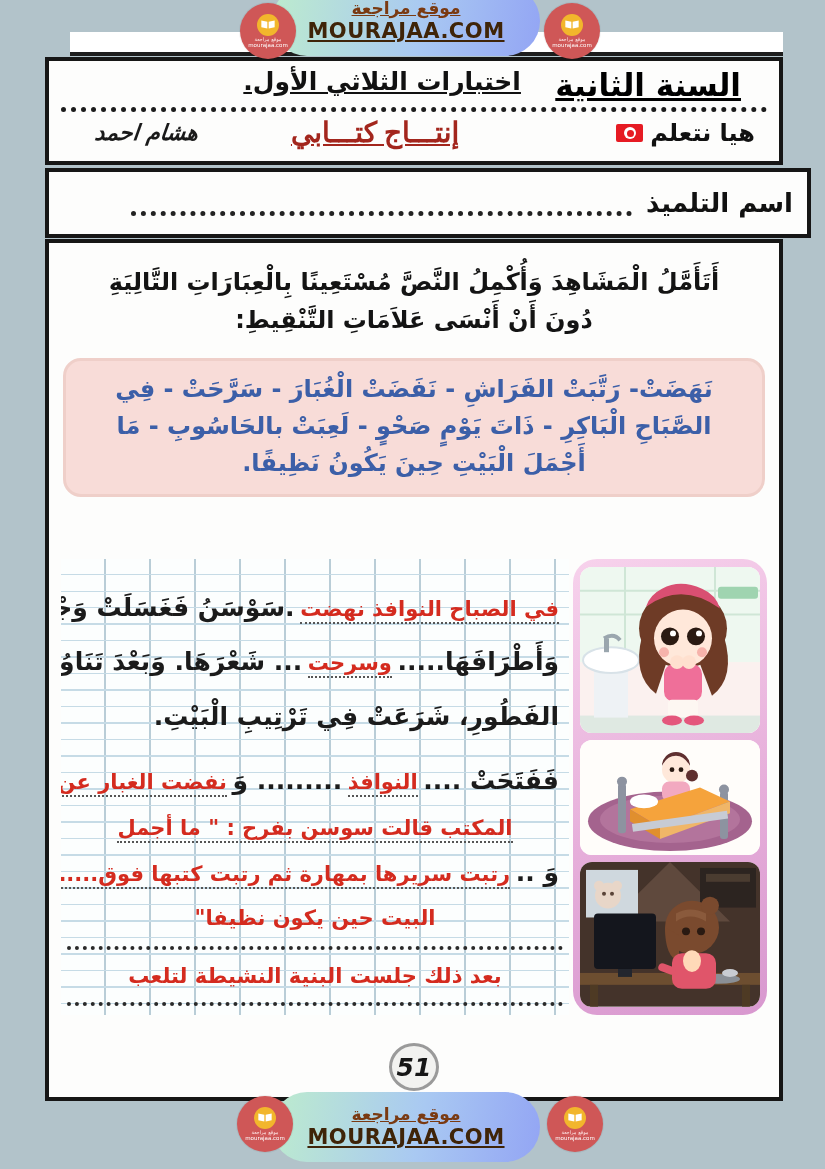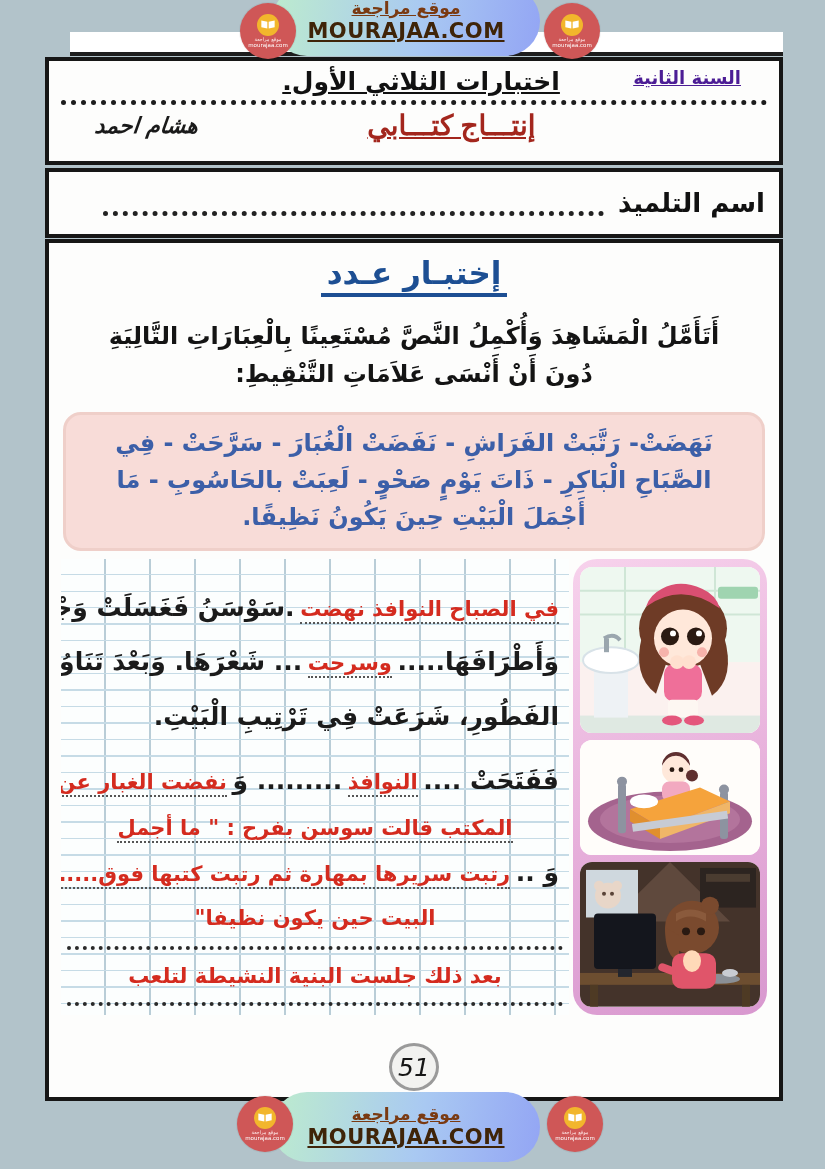--- a/index.html
+++ b/index.html
@@ -22,25 +22,25 @@
     display:flex;flex-direction:column;align-items:center;justify-content:center;gap:1px;z-index:7;
     box-shadow:0 0 0 1px rgba(0,0,0,.05);
   }
   .badge .bk{width:22px;height:22px;border-radius:50%;background:#f2b62c;display:flex;align-items:center;justify-content:center;}
   .badge .t1{font-size:5px;color:#ffe9e9;line-height:1;}
   .badge .t2{font-size:5.5px;color:#fff;line-height:1;}
   .paper-top-strip{position:absolute;top:32px;left:70px;right:42px;height:20px;background:#fff;border-bottom:4px solid #1d1d1d;z-index:0;}
   
   .paper-box{position:absolute;left:45px;width:730px;background:#fdfdfc;border:4px solid #161616;z-index:1;box-sizing:content-box;}
   #box-header{top:57px;height:100px;}
-  #box-student{top:168px;height:62px;}
+  #box-student{top:168px;height:62px;padding-left:28px;}
   #box-main{top:239px;height:854px;}
   
   .hrow1{display:flex;direction:rtl;align-items:flex-start;padding:6px 10px 0;}
-  .school-year{font-weight:bold;font-size:18px;color:#4c1d95;text-decoration:underline;margin-right:28px;white-space:nowrap;}
+  .school-year{font-weight:bold;font-size:31px;color:#000000;text-decoration:underline;margin-right:28px;white-space:nowrap;}
   .exam-session{flex:1;text-align:center;font-weight:bold;font-size:25px;color:#111;text-decoration:underline;padding-left:150px;white-space:nowrap;}
   .dotsep{border-bottom:5px dotted #1c1c1c;margin:4px 12px 2px;}
   .hrow2{display:flex;direction:rtl;align-items:center;padding:2px 10px 0;}
   .lets-learn{display:flex;direction:rtl;align-items:center;gap:7px;font-weight:bold;font-size:24px;color:#111;margin-right:14px;white-space:nowrap;}
   .flag{width:27px;height:18px;background:#e61b23;border-radius:2px;position:relative;flex:0 0 auto;}
   .flag::after{content:"";position:absolute;left:8px;top:3px;width:12px;height:12px;border-radius:50%;background:#fff;}
   .flag::before{content:"";position:absolute;left:11px;top:6px;width:7px;height:7px;border-radius:50%;background:#e61b23;z-index:1;}
   .subject{flex:1;text-align:center;color:#a3261d;font-weight:bold;font-size:28px;text-decoration:underline;padding-right:100px;white-space:nowrap;font-family:Liberation Serif, serif;}
   .signature{width:175px;text-align:center;font-weight:bold;font-style:italic;font-size:22px;color:#1a1a1a;transform:skewX(-6deg);white-space:nowrap;}
   
@@ -77,21 +77,21 @@
   .scene{border-radius:12px;overflow:hidden;background:#fff;}
   .scene svg{display:block;width:100%;height:100%;}
   #scene1{height:168px;}
   #scene2{height:116px;}
   #scene3{height:146px;}
   
   .pagenum{
     position:absolute;bottom:6px;left:50%;transform:translateX(-50%);
     width:44px;height:42px;border-radius:50%;background:#f2f2f0;border:3px solid #9a9a9a;
     display:flex;align-items:center;justify-content:center;
-    font-weight:normal;font-style:italic;font-size:25px;color:#161616;z-index:2;
+    font-weight:bold;font-style:italic;font-size:25px;color:#161616;z-index:2;
   }
 </style>
 </head>
 <body>
 
 <div class="paper-top-strip"></div>
 
 <div class="pill" style="top:-14px;">
   <span class="site-ar">موقع مراجعة</span>
   <span class="site-domain">MOURAJAA.COM</span>
@@ -117,37 +117,38 @@
   <span class="t2">mourajaa.com</span>
 </div>
 
 <div class="paper-box" id="box-header">
   <div class="hrow1">
     <span class="school-year">السنة الثانية</span>
     <span class="exam-session">اختبارات الثلاثي الأول.</span>
   </div>
   <div class="dotsep"></div>
   <div class="hrow2">
+    <span class="lets-learn">
+      <span>هيا نتعلم</span>
+      <span class="flag"></span>
+    </span>
     <span class="subject">إنتـــاج كتـــابي</span>
     <span class="signature">هشام احمد</span>
   </div>
 </div>
 
 <div class="paper-box" id="box-student">
   <div class="srow">
     <span class="student-label">اسم التلميذ</span>
     <span class="dotfill"></span>
   </div>
 </div>
 
 <div class="paper-box" id="box-main">
 
-  <div class="title-wrap">
-    <span class="exam-title">إختبـار عـدد</span>
-  </div>
 
   <div class="instructions">أَتَأَمَّلُ الْمَشَاهِدَ وَأُكْمِلُ النَّصَّ مُسْتَعِينًا بِالْعِبَارَاتِ التَّالِيَةِ دُونَ أَنْ أَنْسَى عَلاَمَاتِ التَّنْقِيطِ:</div>
 
   <div class="wordbank">نَهَضَتْ- رَتَّبَتْ الفَرَاشِ - نَفَضَتْ الْغُبَارَ - سَرَّحَتْ - فِي الصَّبَاحِ الْبَاكِرِ - ذَاتَ يَوْمٍ صَحْوٍ - لَعِبَتْ بالحَاسُوبِ - مَا أَجْمَلَ الْبَيْتِ حِينَ يَكُونُ نَظِيفًا.</div>
 
   <div class="exercise">
 
     <div class="lined">
       <div class="l" style="margin-top:24px;line-height:50px;">
         <span class="hand ansu">في الصباح النوافذ نهضت</span>

